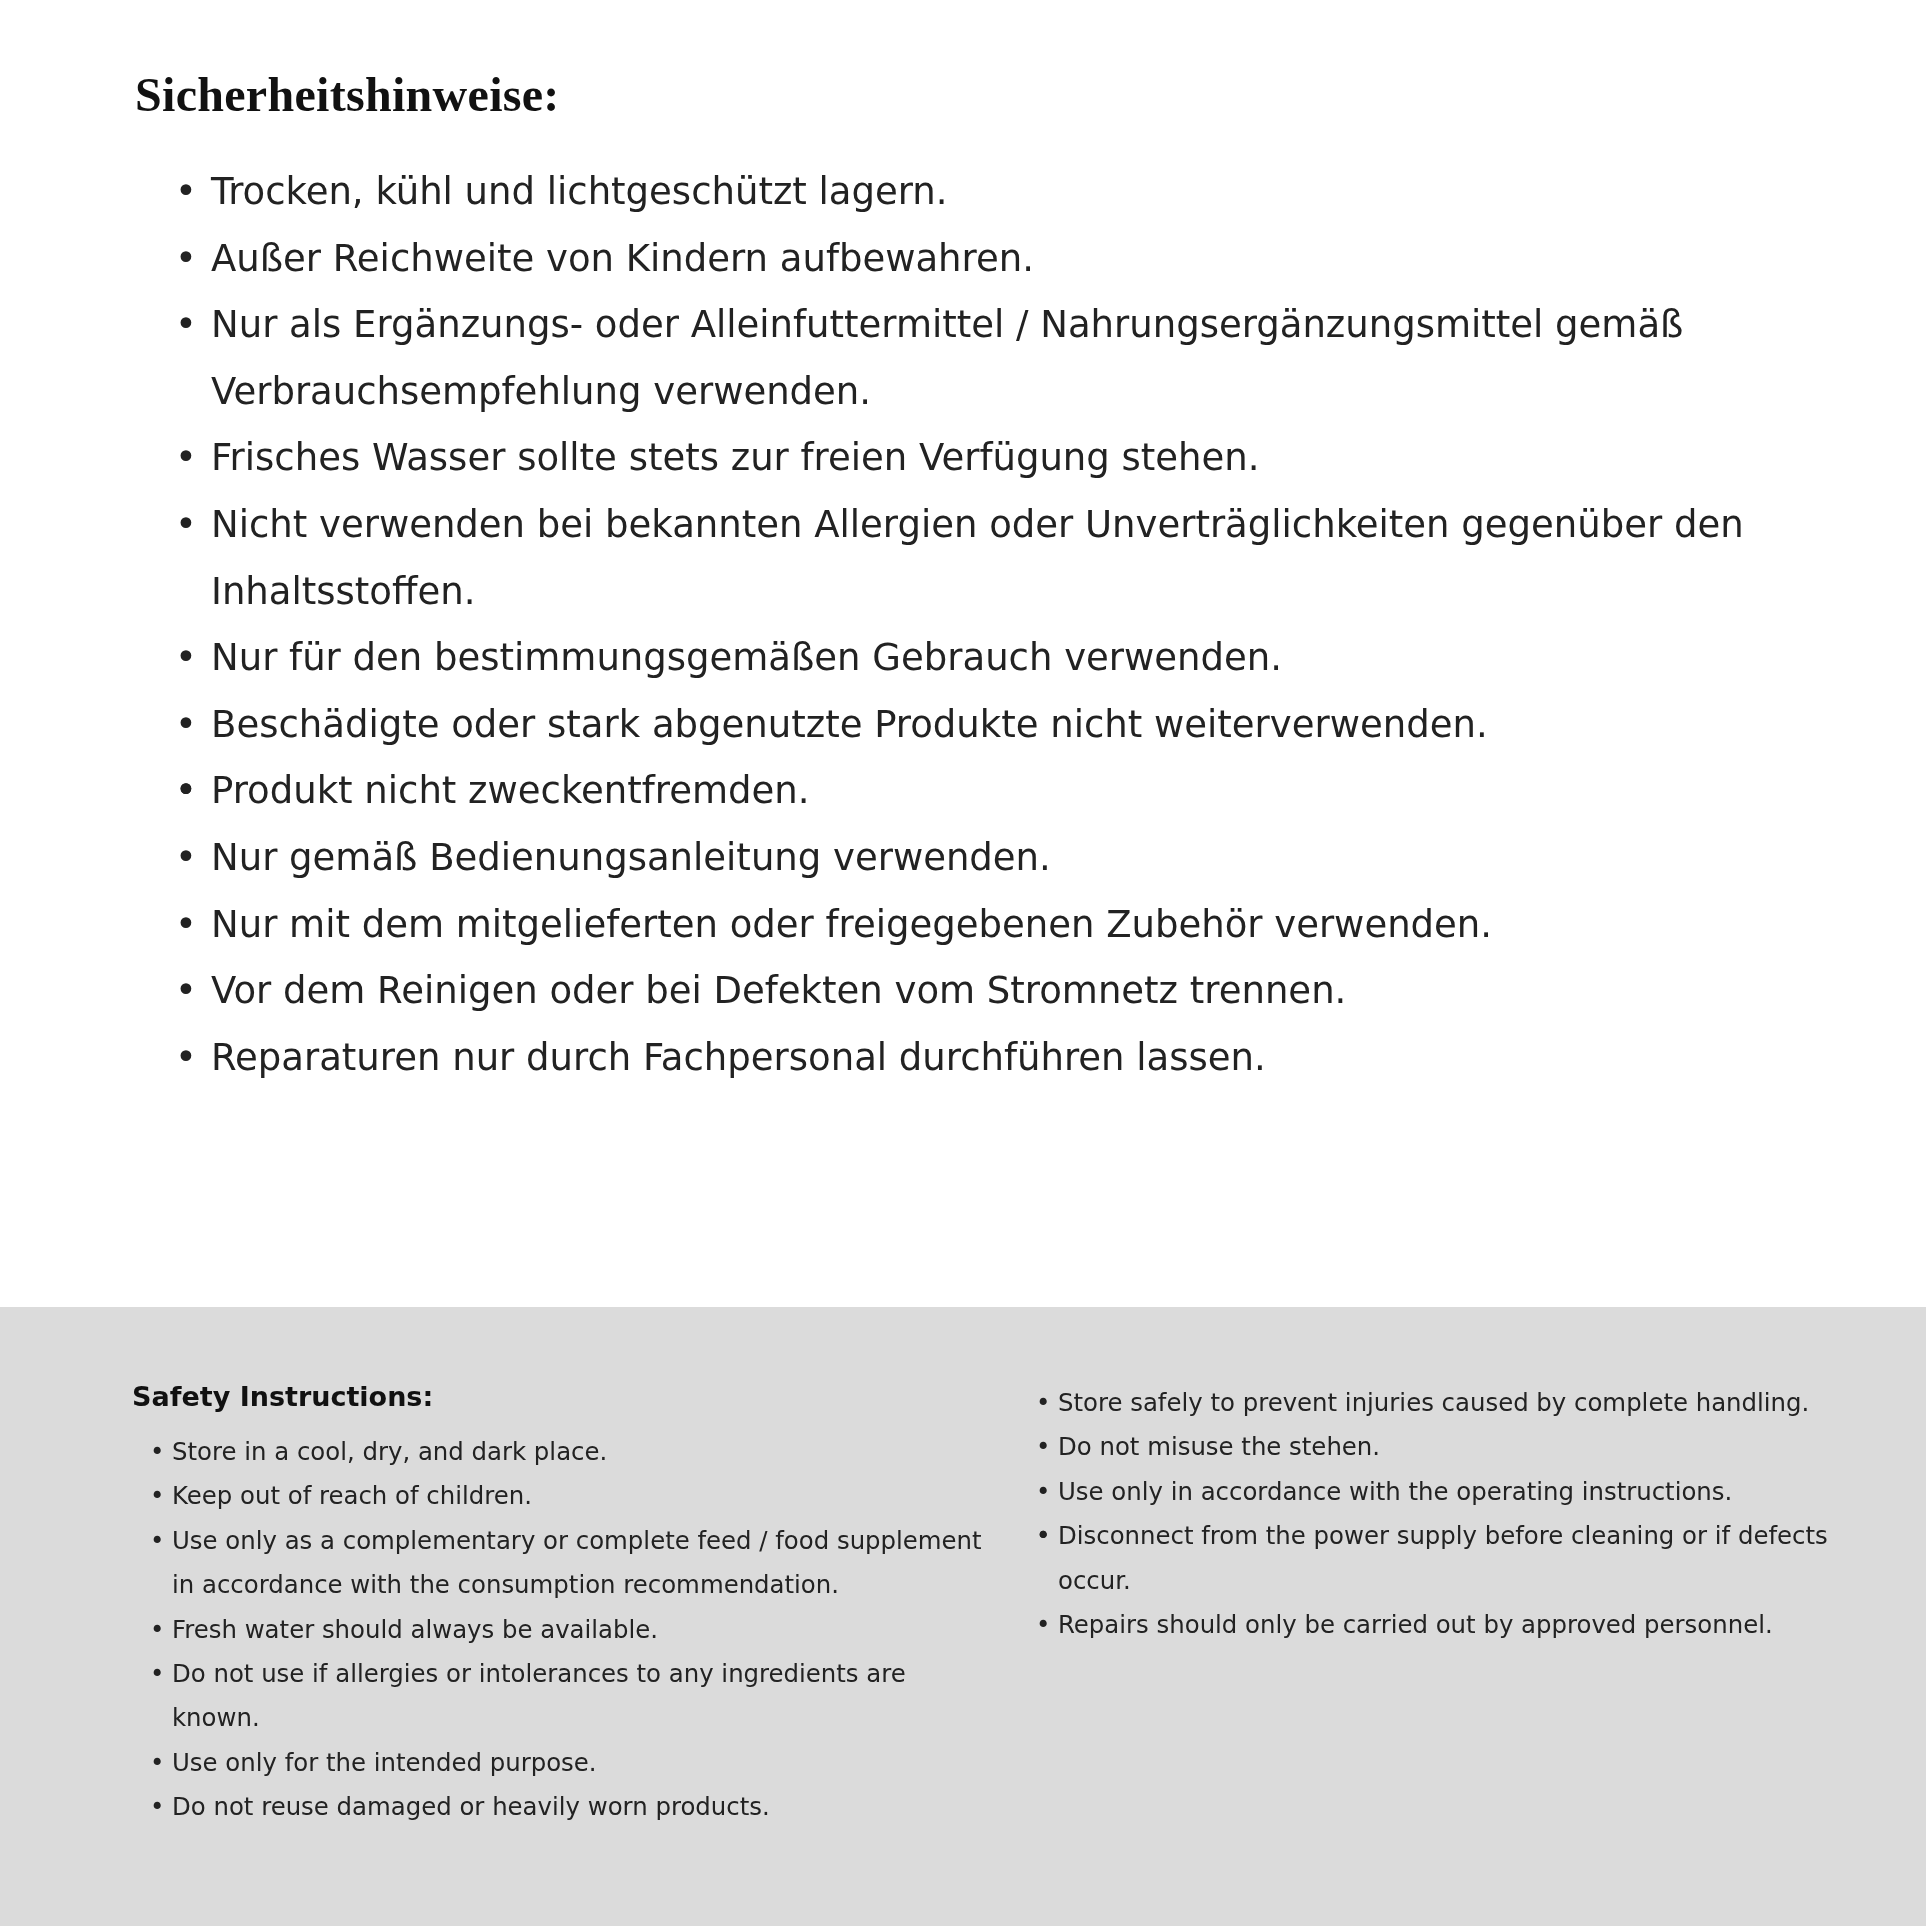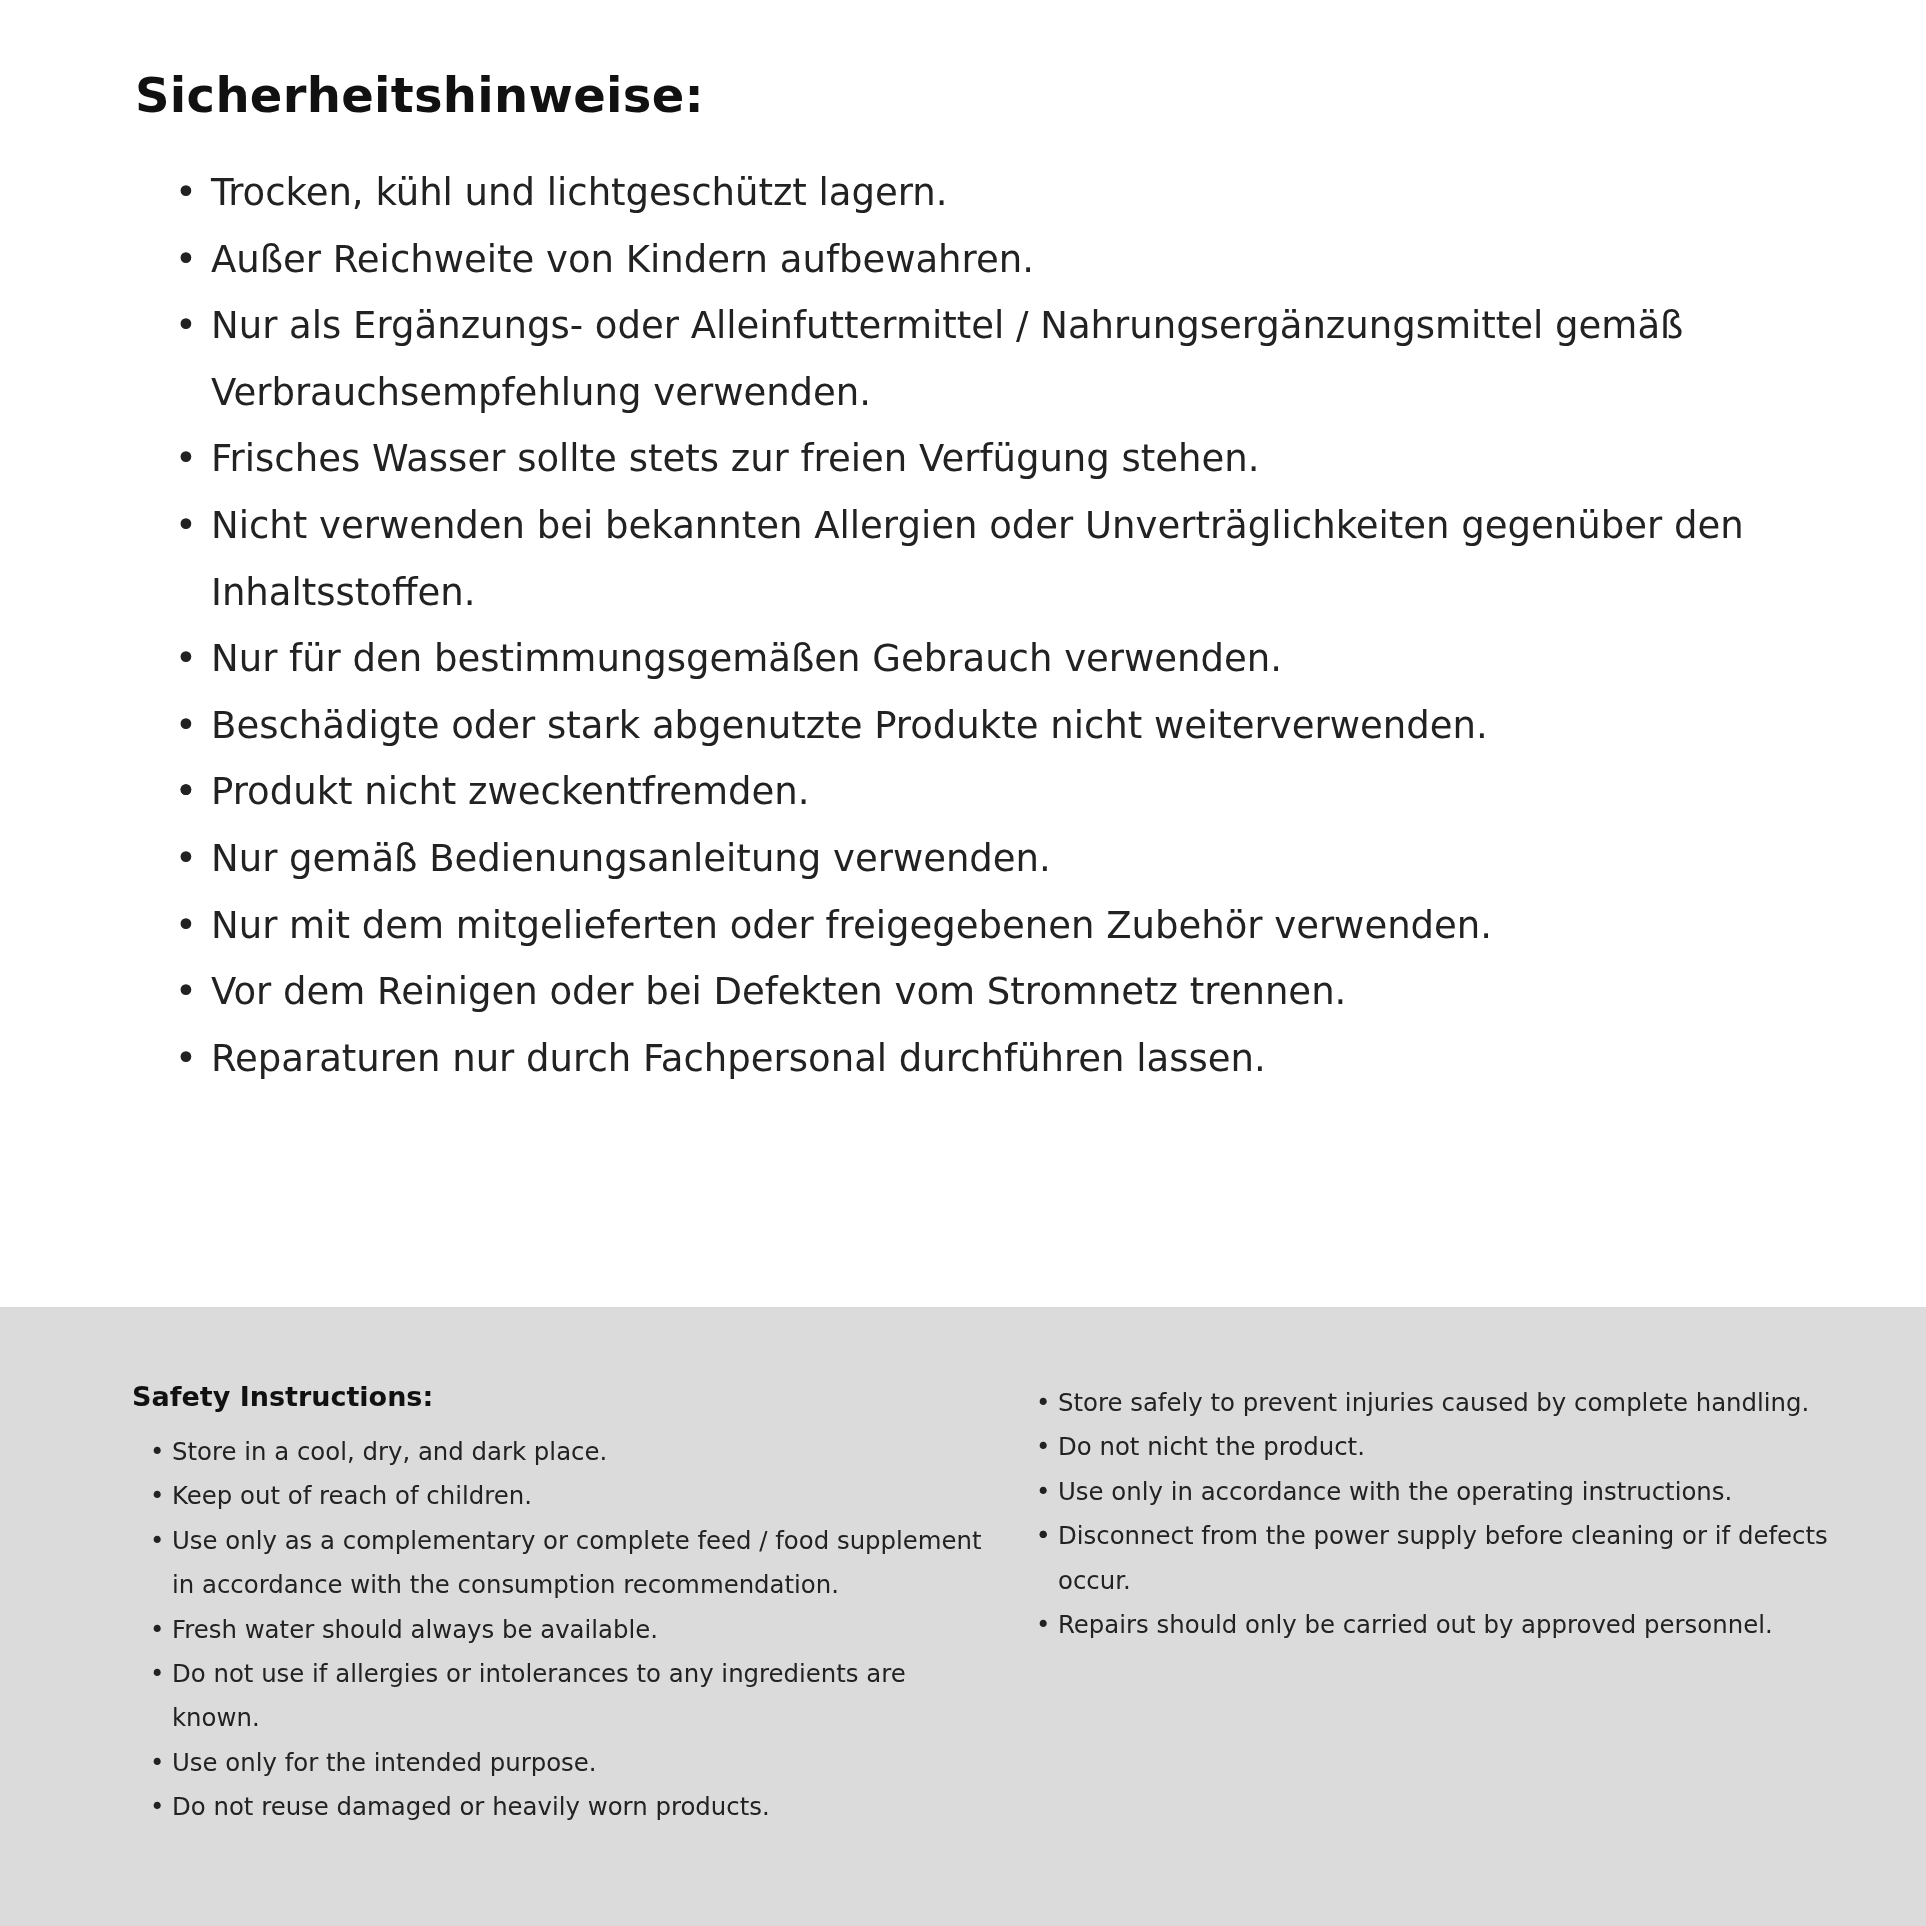--- a/index.html
+++ b/index.html
@@ -18,20 +18,21 @@
   .german-section {
     padding: 67px 90px 0 135px;
     box-sizing: border-box;
   }
   .german-heading {
     font-size: 48px;
     font-weight: bold;
     color: #111111;
     margin: 0 0 37px 0;
     letter-spacing: 0.3px;
+    font-family: Liberation Serif, serif;
   }
   ul.bullet-list {
     list-style: none;
     margin: 0;
     padding: 0;
   }
   .german-section ul.bullet-list {
     margin-left: 40px;
     font-size: 37px;
     line-height: 1.8;
@@ -199,21 +200,21 @@
     <div class="english-col right">
       <ul class="bullet-list">
 
           <li class="bullet-item">
             <span class="bullet-glyph">•</span>
             <span class="bullet-text">Store safely to prevent injuries caused by complete handling.</span>
           </li>
 
           <li class="bullet-item">
             <span class="bullet-glyph">•</span>
-            <span class="bullet-text">Do not nicht the product.</span>
+            <span class="bullet-text">Do not misuse the stehen.</span>
           </li>
 
           <li class="bullet-item">
             <span class="bullet-glyph">•</span>
             <span class="bullet-text">Use only in accordance with the operating instructions.</span>
           </li>
 
           <li class="bullet-item">
             <span class="bullet-glyph">•</span>
           </li>

